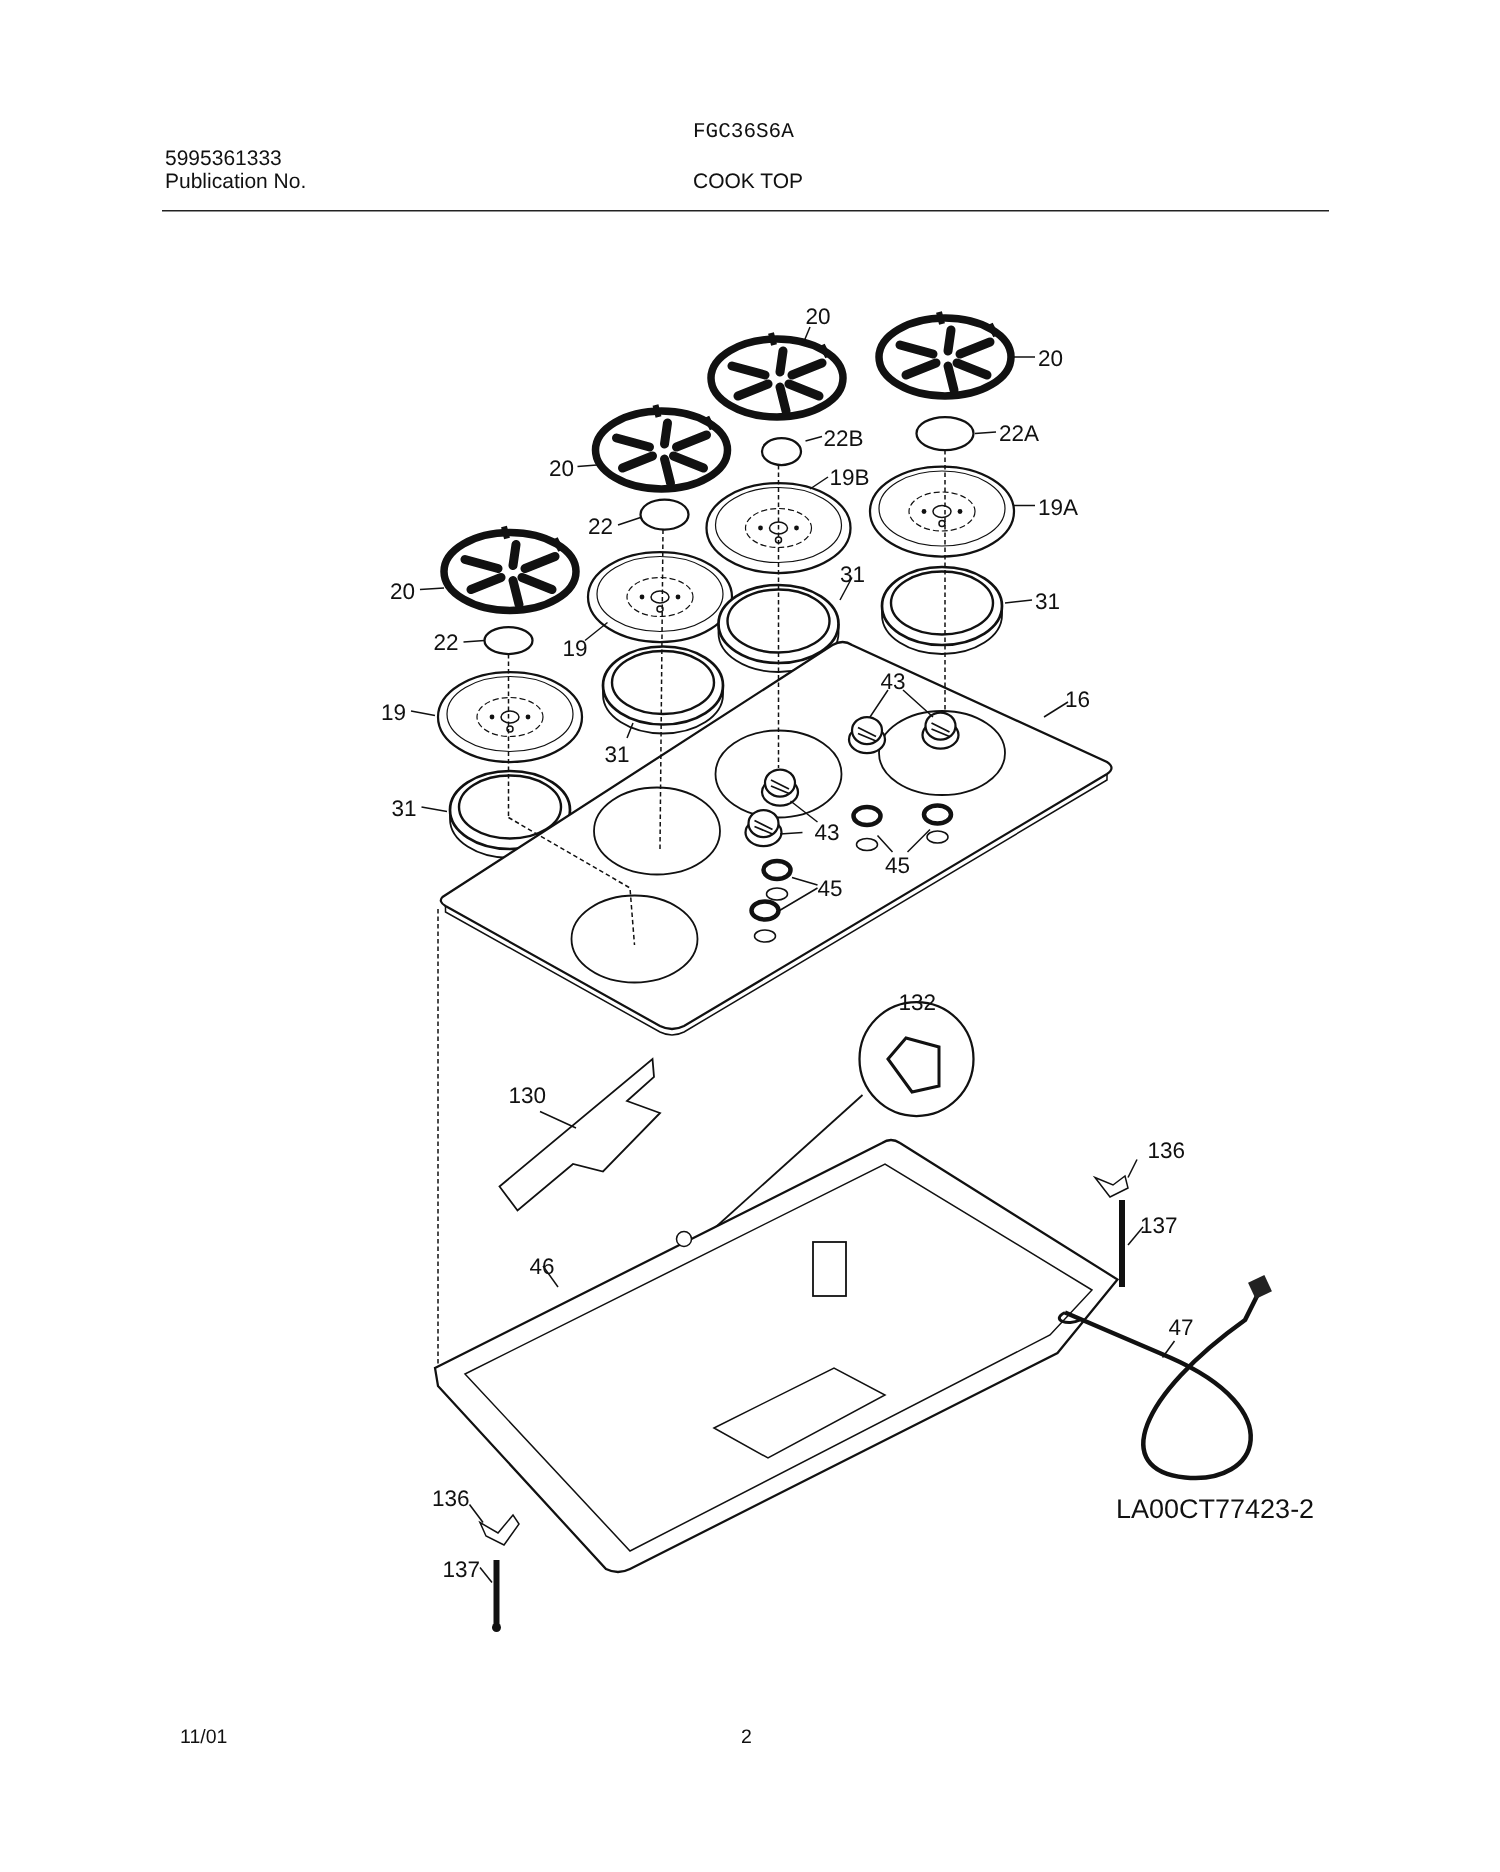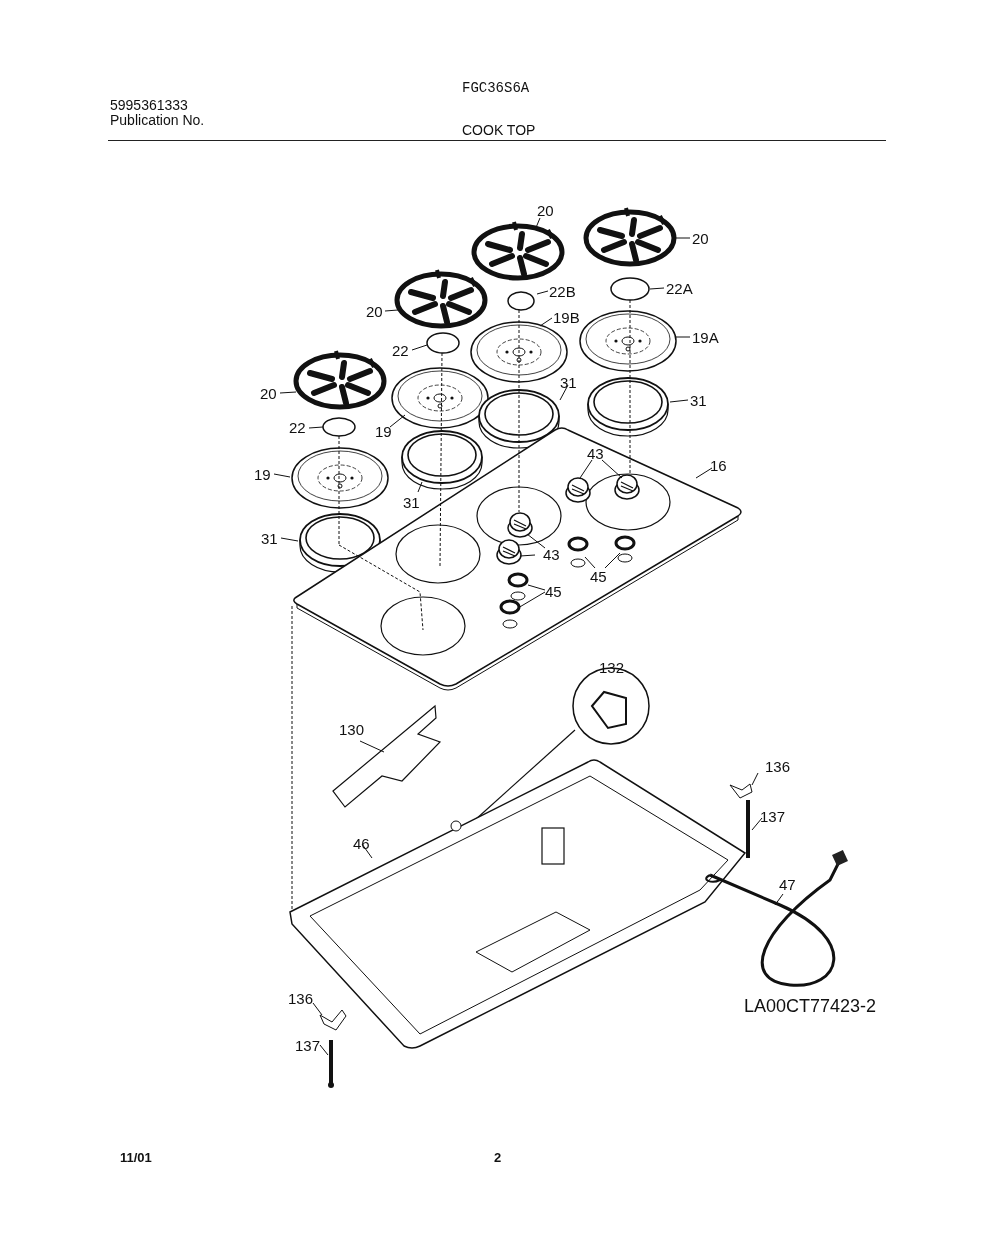--- a/index.html
+++ b/index.html
@@ -2,26 +2,26 @@
 <html><head>
 <meta charset="utf-8">
 <style>
   html, body { margin:0; padding:0; background:#ffffff; }
   body { width:1000px; height:1248px; position:relative; overflow:hidden;
          font-family:"Liberation Sans", sans-serif; color:#111; }
   .hdr { position:absolute; font-size:14px; line-height:17px; }
   #pub-label { left:110px; top:80px;margin-top:32px; }
   #pub-num { left:110px; top:97px; }
   #model { left:462px; top:80px;font-family:Liberation Mono, monospace; }
-  #section { left:462px; top:122px; }
+  #section { left:462px; top:112px; }
   #rule { position:absolute; left:108px; top:140px; width:778px; height:0; border-top:1.5px solid #222; }
   #diagram { position:absolute; left:0; top:0; width:1000px; height:1248px; }
   .lbl { font-family:"Liberation Sans", sans-serif; font-size:15px; fill:#111; }
   .code { font-family:"Liberation Sans", sans-serif; font-size:18px; fill:#111; }
-  .ft { position:absolute; font-size:13px; top:1150px;font-weight:bold; }
+  .ft { position:absolute; font-size:13px; top:1150px; }
   #date { left:120px; }
   #page { left:494px; }
 </style>
 </head>
 <body>
 
 <div class="hdr" id="pub-label">Publication No.</div>
 <div class="hdr" id="pub-num">5995361333</div>
 <div class="hdr" id="model">FGC36S6A</div>
 <div class="hdr" id="section">COOK TOP</div>

